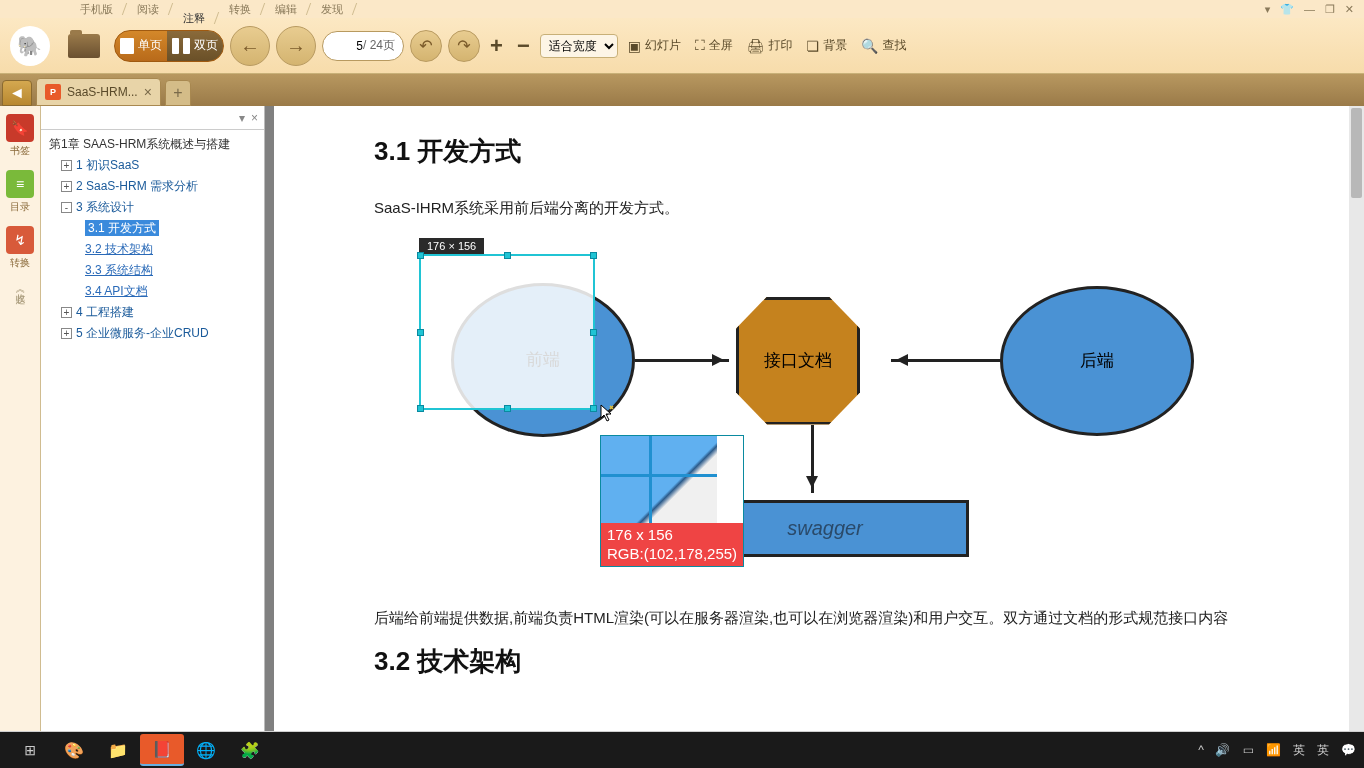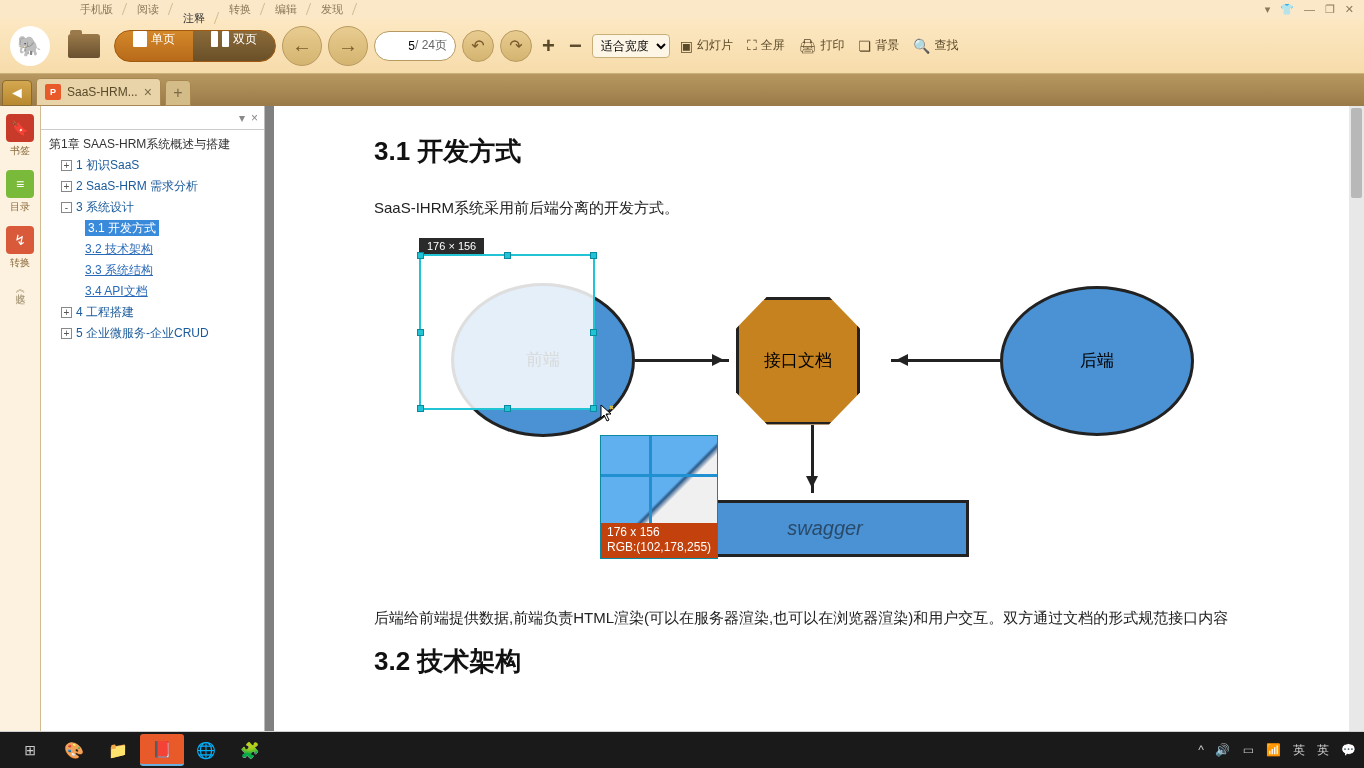--- a/index.html
+++ b/index.html
@@ -11,21 +11,21 @@
 .menubar .tab.active { color: #333; margin-top: 18px; }
 .menubar .winctrls { margin-left: auto; display: flex; gap: 10px; padding-right: 10px; font-size: 11px; }
 
 .toolbar { height: 56px; background: linear-gradient(#fce8c3, #f7dcab); display: flex; align-items: center; padding: 0 6px; gap: 6px; border-bottom: 1px solid #c8b078; }
 .tbicon { width: 48px; height: 48px; display: flex; align-items: center; justify-content: center; }
 .logo { width: 40px; height: 40px; border-radius: 50%; background: #fff; display: flex; align-items: center; justify-content: center; font-size: 20px; }
 .folder { width: 32px; height: 24px; background: linear-gradient(#9a7a4a, #6a5030); border-radius: 3px 3px 2px 2px; position: relative; }
 .folder::before { content:''; position:absolute; top:-4px; left:2px; width:12px; height:4px; background:#9a7a4a; border-radius:2px 2px 0 0; }
 
 .pillgroup { display: flex; height: 32px; background: linear-gradient(#d4882a, #b86a1a); border-radius: 16px; overflow: hidden; border: 1px solid #a05a10; }
-.pill { padding: 0 18px; display: flex; color: #fff; font-size: 12px; gap: 4px; }
+.pill { padding: 0 5px; display: flex; align-items: center; color: #fff; font-size: 12px; gap: 4px; }
 .pill.inactive { background: linear-gradient(#8a6a3a, #6a5028); }
 .pillicon { width: 14px; height: 16px; background: #fff; border-radius: 1px; }
 
 .navbtn { width: 40px; height: 40px; border-radius: 50%; background: linear-gradient(#e8cc90, #d4b470); border: 1px solid #b89a60; display: flex; align-items: center; justify-content: center; color: #7a5a2a; font-size: 20px; cursor: pointer; }
 
 .pagebox { display: flex; align-items: center; height: 30px; background: #fff; border: 1px solid #b89a60; border-radius: 15px; padding: 0 8px; font-size: 12px; color: #666; }
 .pagebox input { width: 32px; border: none; text-align: right; font-size: 12px; outline: none; }
 
 .tbtxt { display: flex; align-items: center; gap: 4px; font-size: 12px; color: #5a4a2a; padding: 0 4px; cursor: pointer; }
 .tbtxt .icn { font-size: 14px; }
@@ -75,21 +75,21 @@
 .arrow-v::after { content:''; position:absolute; bottom:-1px; left:-5px; border:6px solid transparent; border-top:12px solid #222; }
 
 .selection-box { position: absolute; border: 2px solid #20c4d4; background: rgba(255,255,255,0.85); }
 .sel-handle { position: absolute; width: 7px; height: 7px; background: #20c4d4; border: 1px solid #0a8aa0; }
 .size-label { position: absolute; background: #2a2a2a; color: #fff; font-size: 11px; padding: 2px 8px; }
 
 .magnifier { position: absolute; border: 1px solid #0a8aa0; background: #fff; }
 .mag-img { width: 116px; height: 87px; background: linear-gradient(135deg, #60b0f0 0%, #60b0f0 60%, #2a5a8a 62%, #f0f0f0 66%, #f0f0f0 100%); position: relative; }
 .mag-img::before { content:''; position:absolute; left:48px; top:0; width:3px; height:100%; background:#2090d0; }
 .mag-img::after { content:''; position:absolute; top:38px; left:0; height:3px; width:100%; background:#2090d0; }
-.mag-info { background: #c2410c; color: #fff; font-size: 12px; padding: 2px 6px; line-height: 1.3; }
+.mag-info { background: #ef4444; color: #fff; font-size: 15px; padding: 2px 6px; line-height: 1.3; }
 
 .scrollbar-v { position: absolute; right: 0; top: 106px; width: 15px; height: 625px; background: #e8e8e8; }
 .scrollbar-v .thumb { position: absolute; left: 2px; right: 2px; top: 2px; height: 90px; background: #b8b8b8; border-radius: 2px; }
 
 .taskbar { position: absolute; bottom: 0; left: 0; right: 0; height: 36px; background: #1a1a1a; display: flex; align-items: center; padding: 0 8px; }
 .taskbar .tsk { width: 44px; height: 32px; display: flex; align-items: center; justify-content: center; color: #ccc; font-size: 16px; }
 .taskbar .tstart { font-size: 14px; }
 .taskbar .tsk.active { border-bottom: 2px solid #6ab0e0; }
 .taskbar .tray { margin-left: auto; display: flex; align-items: center; gap: 12px; color: #ccc; font-size: 12px; }
 .cursor { position: absolute; width: 14px; height: 18px; pointer-events: none; z-index: 999; }

